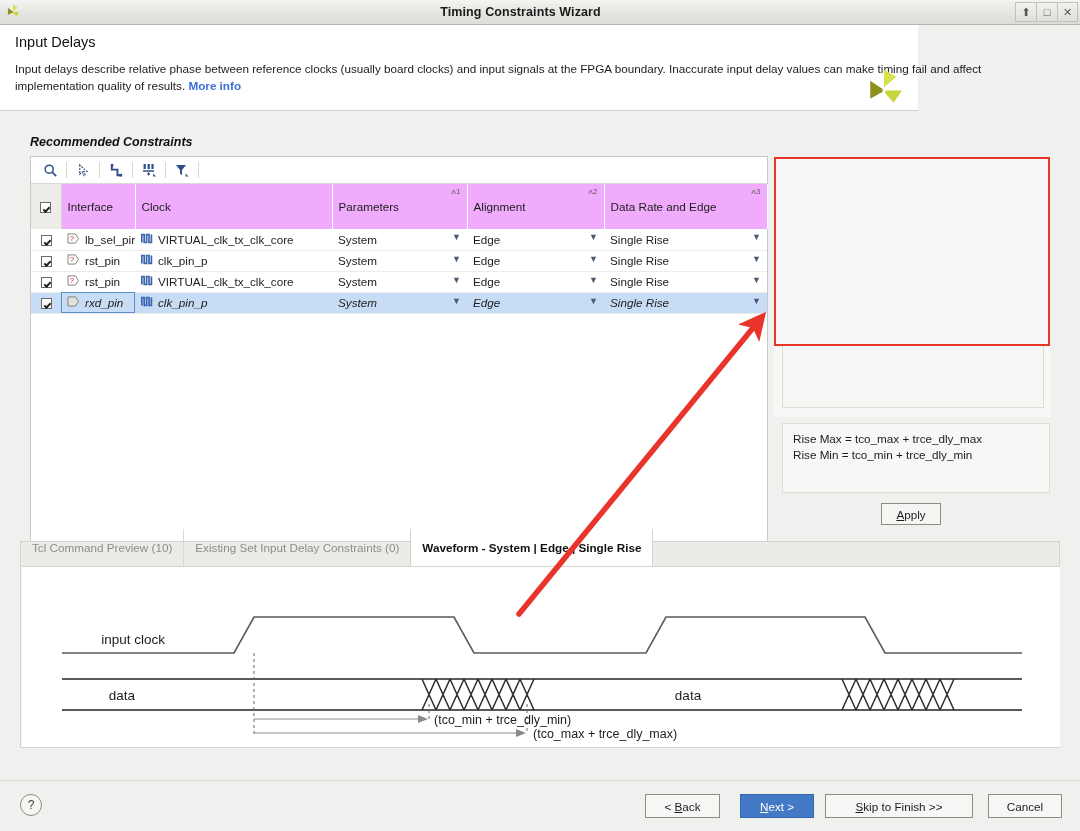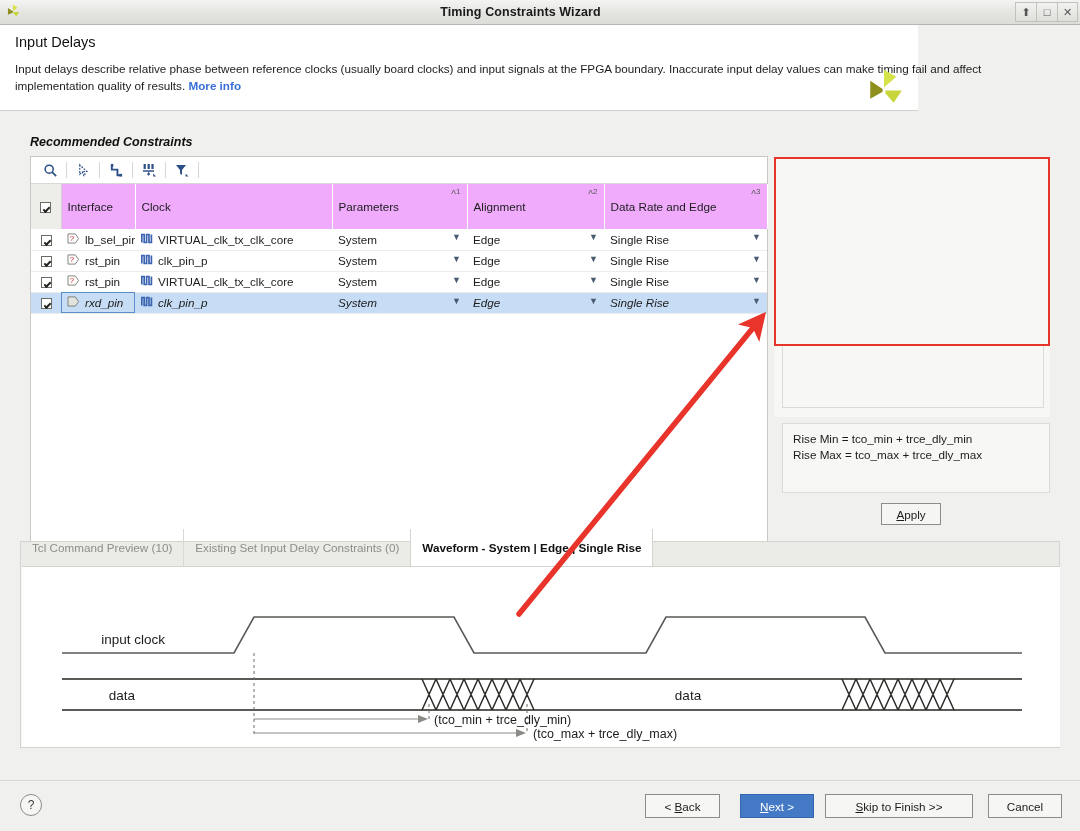--- a/index.html
+++ b/index.html
@@ -456,22 +456,22 @@
         <span class="spin">◌</span>
       </span>
       <span class="dpunit">ns</span>
     </div>
   </div>
 </div>
 
 <div id="dp-outer"></div>
 
 <div id="formula-box">
+  <div>Rise Max = tco_max + trce_dly_max</div>
   <div>Rise Min = tco_min + trce_dly_min</div>
-  <div>Rise Max = tco_max + trce_dly_max</div>
 </div>
 
 <div id="apply-btn">
   <span class="ul">A</span>
     <span>pply</span>
 </div>
 
 <div id="wf-panel">
   <div id="wf-tabs">
     <span class="wtab">Tcl Command Preview (10)</span>

